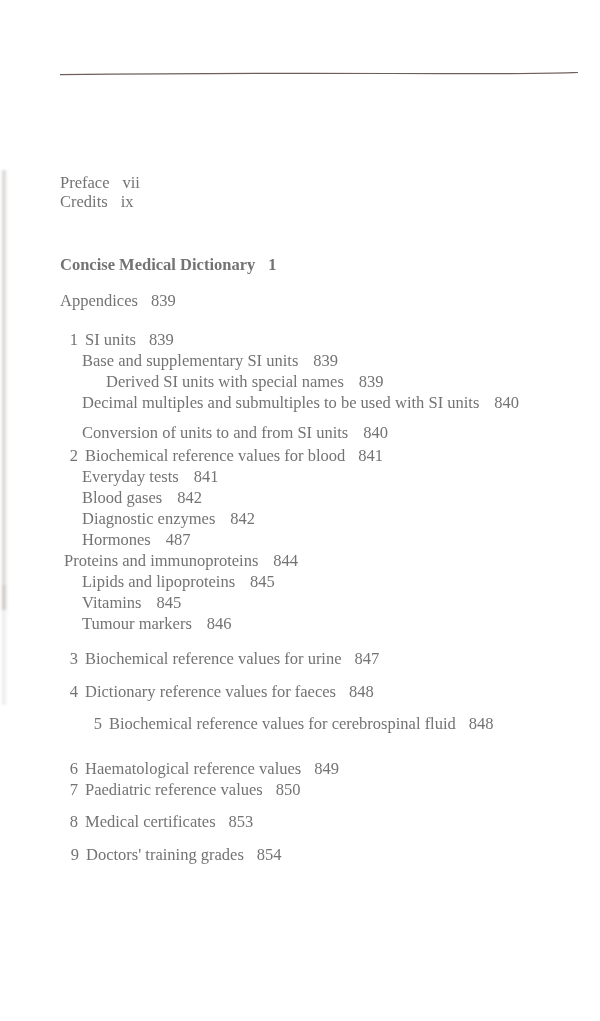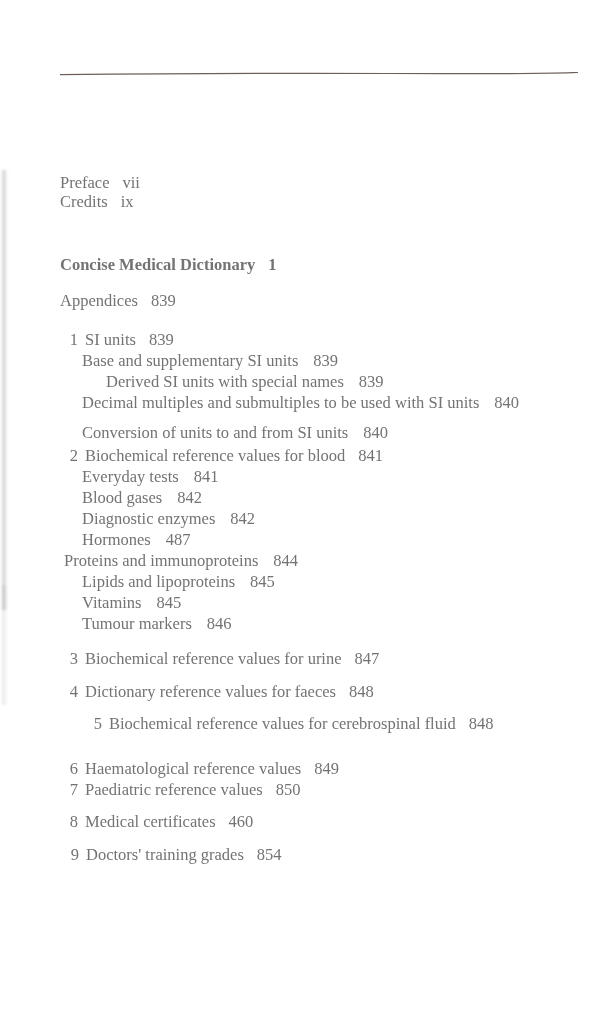--- a/index.html
+++ b/index.html
@@ -127,17 +127,17 @@
       <div class="toc-row" style="top: 530px; left: 82px;"><span>Hormones</span><span class="pg wide">487</span></div>
       <div class="toc-row" style="top: 551px; left: 64px;"><span>Proteins and immunoproteins</span><span class="pg wide">844</span></div>
       <div class="toc-row" style="top: 572px; left: 82px;"><span>Lipids and lipoproteins</span><span class="pg wide">845</span></div>
       <div class="toc-row" style="top: 593px; left: 82px; text-align: right;"><span>Vitamins</span><span class="pg wide">845</span></div>
       <div class="toc-row" style="top: 614px; left: 82px;"><span>Tumour markers</span><span class="pg wide">846</span></div>
       <div class="toc-row" style="top: 649px; left: 63px;"><span class="num">3</span><span>Biochemical reference values for urine</span><span class="pg">847</span></div>
       <div class="toc-row" style="top: 682px; left: 63px;"><span class="num">4</span><span>Dictionary reference values for faeces</span><span class="pg">848</span></div>
       <div class="toc-row" style="top: 714px; left: 79px; margin-left: 8px;"><span class="num">5</span><span>Biochemical reference values for cerebrospinal fluid</span><span class="pg">848</span></div>
       <div class="toc-row" style="top: 759px; left: 63px;"><span class="num">6</span><span>Haematological reference values</span><span class="pg">849</span></div>
       <div class="toc-row" style="top: 780px; left: 63px;"><span class="num">7</span><span>Paediatric reference values</span><span class="pg">850</span></div>
-      <div class="toc-row" style="top: 812px; left: 63px;"><span class="num">8</span><span>Medical certificates</span><span class="pg">460</span></div>
+      <div class="toc-row" style="top: 812px; left: 63px;"><span class="num">8</span><span>Medical certificates</span><span class="pg">853</span></div>
       <div class="toc-row" style="top: 845px; left: 64px;"><span class="num">9</span><span>Doctors' training grades</span><span class="pg">854</span></div>
     </div>
 
 </div>
 
 </body></html>

